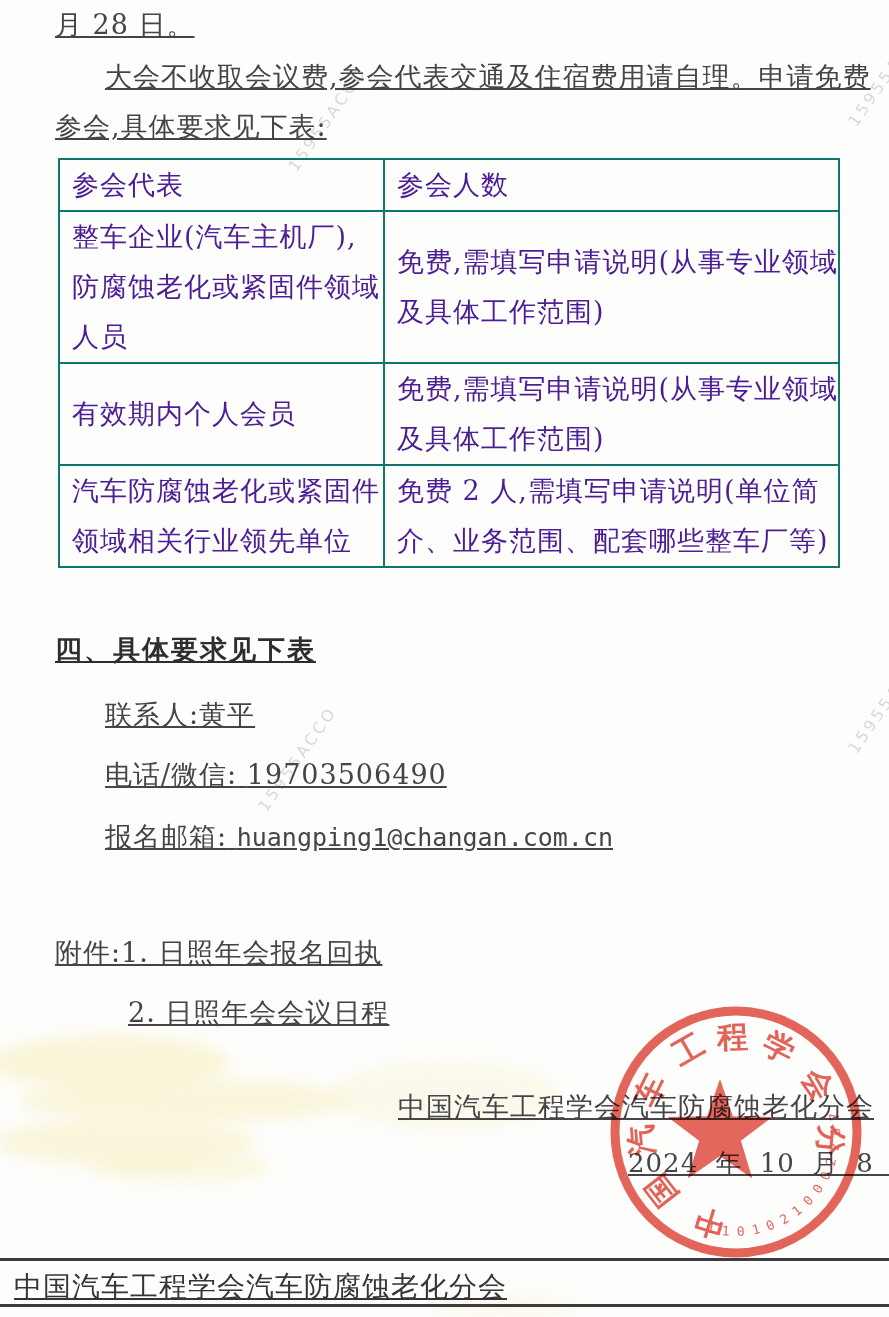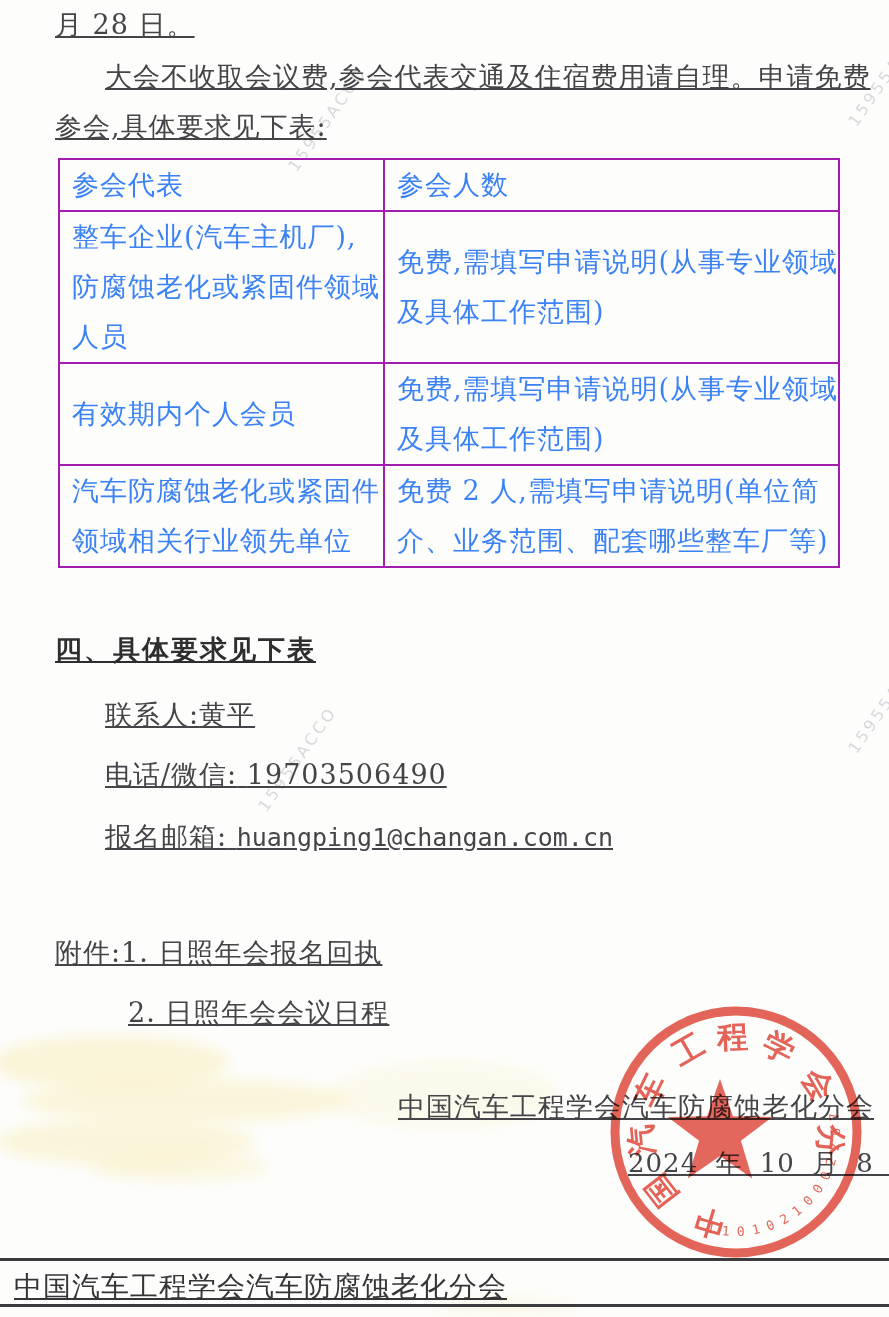--- a/index.html
+++ b/index.html
@@ -8,22 +8,22 @@
     overflow:hidden;font-family:"DejaVu Serif","Liberation Serif",serif;
     color:#454549;
   }
   .t{position:absolute;font-size:27px;line-height:34px;white-space:nowrap;letter-spacing:1px;text-decoration:underline;}
   .intro{left:55px;top:8px;}
   .para1{left:105px;top:60px;}
   .para2{left:55px;top:110px;}
 
   
   .tbl{position:absolute;left:58px;top:158px;border-collapse:collapse;table-layout:fixed;}
-  .tbl td{border:2px solid #a21caf;vertical-align:middle;padding:0 0 0 12px;
-          font-size:27px;letter-spacing:1px;color:#3b82f6;}
+  .tbl td{border:2px solid #0f766e;vertical-align:middle;padding:0 0 0 12px;
+          font-size:27px;letter-spacing:1px;color:#4c1d95;}
   .tl{line-height:50px;white-space:nowrap;}
   .hrow td{height:50px;}
   .r1 td{height:146px;}
   .r2 td{height:98px;}
   .r3 td{height:100px;}
 
   .heading{left:55px;top:633px;font-family:"DejaVu Sans","Liberation Sans",sans-serif;
            font-weight:700;color:#2e2e31;letter-spacing:2px;}
   .contact1{left:105px;top:698px;}
   .contact2{left:105px;top:758px;}

